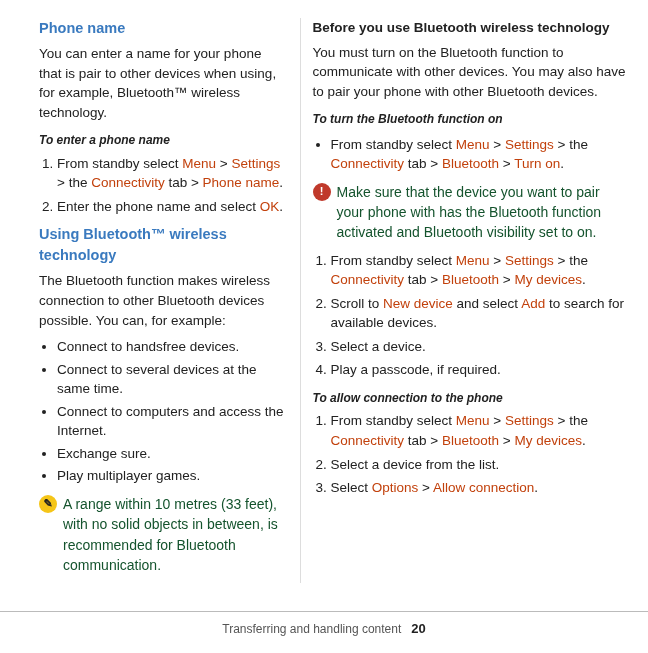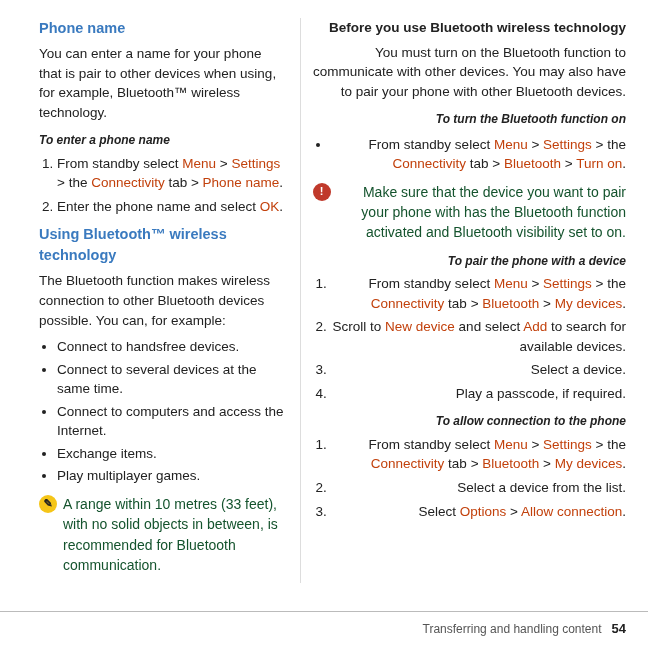--- a/index.html
+++ b/index.html
@@ -18,21 +18,20 @@
       padding: 18px 0 18px 17px;
     }
     .col-left {
       width: 290px;
       padding: 0 14px 0 22px;
     }
     .col-right {
       width: 358px;
       padding: 0 22px 0 12px;
       border-left: 1px solid #ddd;
-      text-align: right;
     }
     h2.section-title {
       color: #3a7abf;
       font-size: 14.5px;
       font-weight: bold;
       margin-bottom: 5px;
     }
     p { margin-bottom: 7px; }
     .italic-heading {
       font-style: italic;
@@ -79,21 +78,21 @@
       font-size: 14px;
       color: #14532d;
     }
     ol.steps {
       margin: 4px 0 8px 18px;
     }
     ol.steps li { margin-bottom: 4px; }
     .footer {
       border-top: 1px solid #bbb;
       display: flex;
-      justify-content: flex-end;
+      justify-content: center;
       align-items: center;
       padding: 8px 22px 0 22px;
       margin-top: 10px;
       font-size: 12px;
       color: #555;
       width: 100%;
     }
     .footer-page {
       font-size: 13px;
       color: #222;
@@ -118,21 +117,21 @@
         Enter the phone name and select <span class="link">OK</span>.
       </li>
     </ol>
 
     <h2 class="section-title">Using Bluetooth™ wireless technology</h2>
     <p>The Bluetooth function makes wireless connection to other Bluetooth devices possible. You can, for example:</p>
     <ul class="bullet-list">
       <li>Connect to handsfree devices.</li>
       <li>Connect to several devices at the same time.</li>
       <li>Connect to computers and access the Internet.</li>
-      <li>Exchange items.</li>
+      <li>Exchange sure.</li>
       <li>Play multiplayer games.</li>
     </ul>
 
     <div class="note-tip">
       <span class="tip-icon yellow">✎</span>
       <span class="note-text">A range within 10 metres (33 feet), with no solid objects in between, is recommended for Bluetooth communication.</span>
     </div>
   </div>
 
   <div class="col-right">
@@ -144,21 +143,20 @@
       <li>
         From standby select <span class="link">Menu</span> &gt; <span class="link">Settings</span> &gt; the <span class="link">Connectivity</span> tab &gt; <span class="link">Bluetooth</span> &gt; <span class="link">Turn on</span>.
       </li>
     </ul>
 
     <div class="note-tip">
       <span class="tip-icon red">!</span>
       <span class="note-text">Make sure that the device you want to pair your phone with has the Bluetooth function activated and Bluetooth visibility set to on.</span>
     </div>
 
-    <div class="italic-heading">To pair the phone with a device</div>
     <ol class="steps">
       <li>
         From standby select <span class="link">Menu</span> &gt; <span class="link">Settings</span> &gt; the <span class="link">Connectivity</span> tab &gt; <span class="link">Bluetooth</span> &gt; <span class="link">My devices</span>.
       </li>
       <li>
         Scroll to <span class="link">New device</span> and select <span class="link">Add</span> to search for available devices.
       </li>
       <li>Select a device.</li>
       <li>Play a passcode, if required.</li>
     </ol>
@@ -172,14 +170,14 @@
       <li>
         Select <span class="link">Options</span> &gt; <span class="link">Allow connection</span>.
       </li>
     </ol>
   </div>
 </div>
 
 <div class="footer">
   <span>Transferring and handling content</span>
   &nbsp;&nbsp;&nbsp;
-  <span class="footer-page">54</span>
+  <span class="footer-page">20</span>
 </div>
 
 </body></html>

